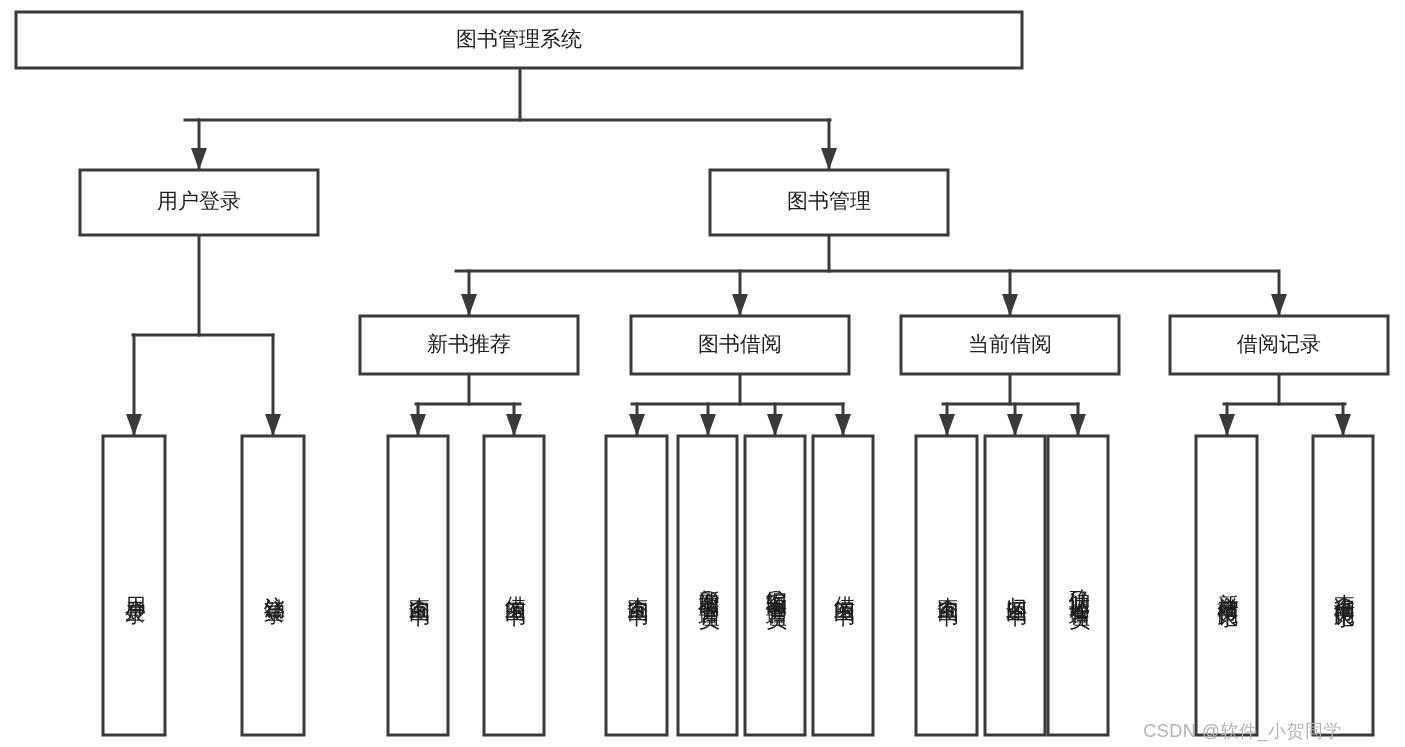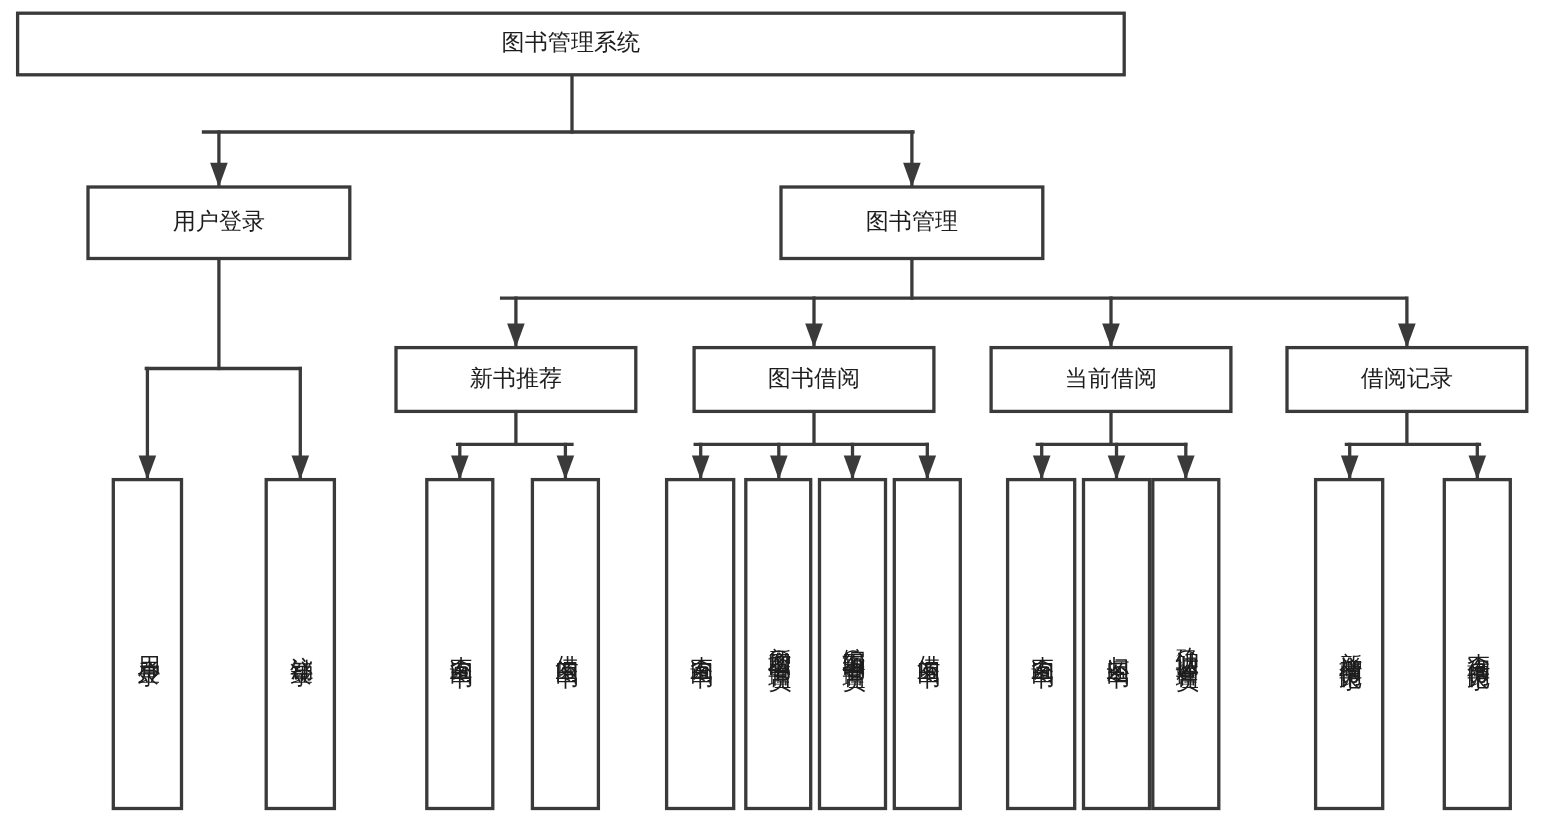--- a/index.html
+++ b/index.html
@@ -254,13 +254,14 @@
         <g>
           <rect x="1196" y="436" width="61" height="299" class="node-box"></rect>
           <text x="1226.5" y="585.5" class="node-label-v">新增借阅记录</text>
         </g>
         <g>
           <rect x="1313" y="436" width="60" height="299" class="node-box"></rect>
           <text x="1343" y="585.5" class="node-label-v">查询借阅记录</text>
         </g>
       </g>
   </svg>
+  <div class="watermark-text">CSDN @软件_小贺同学</div>
 </div>
 
 </body></html>

